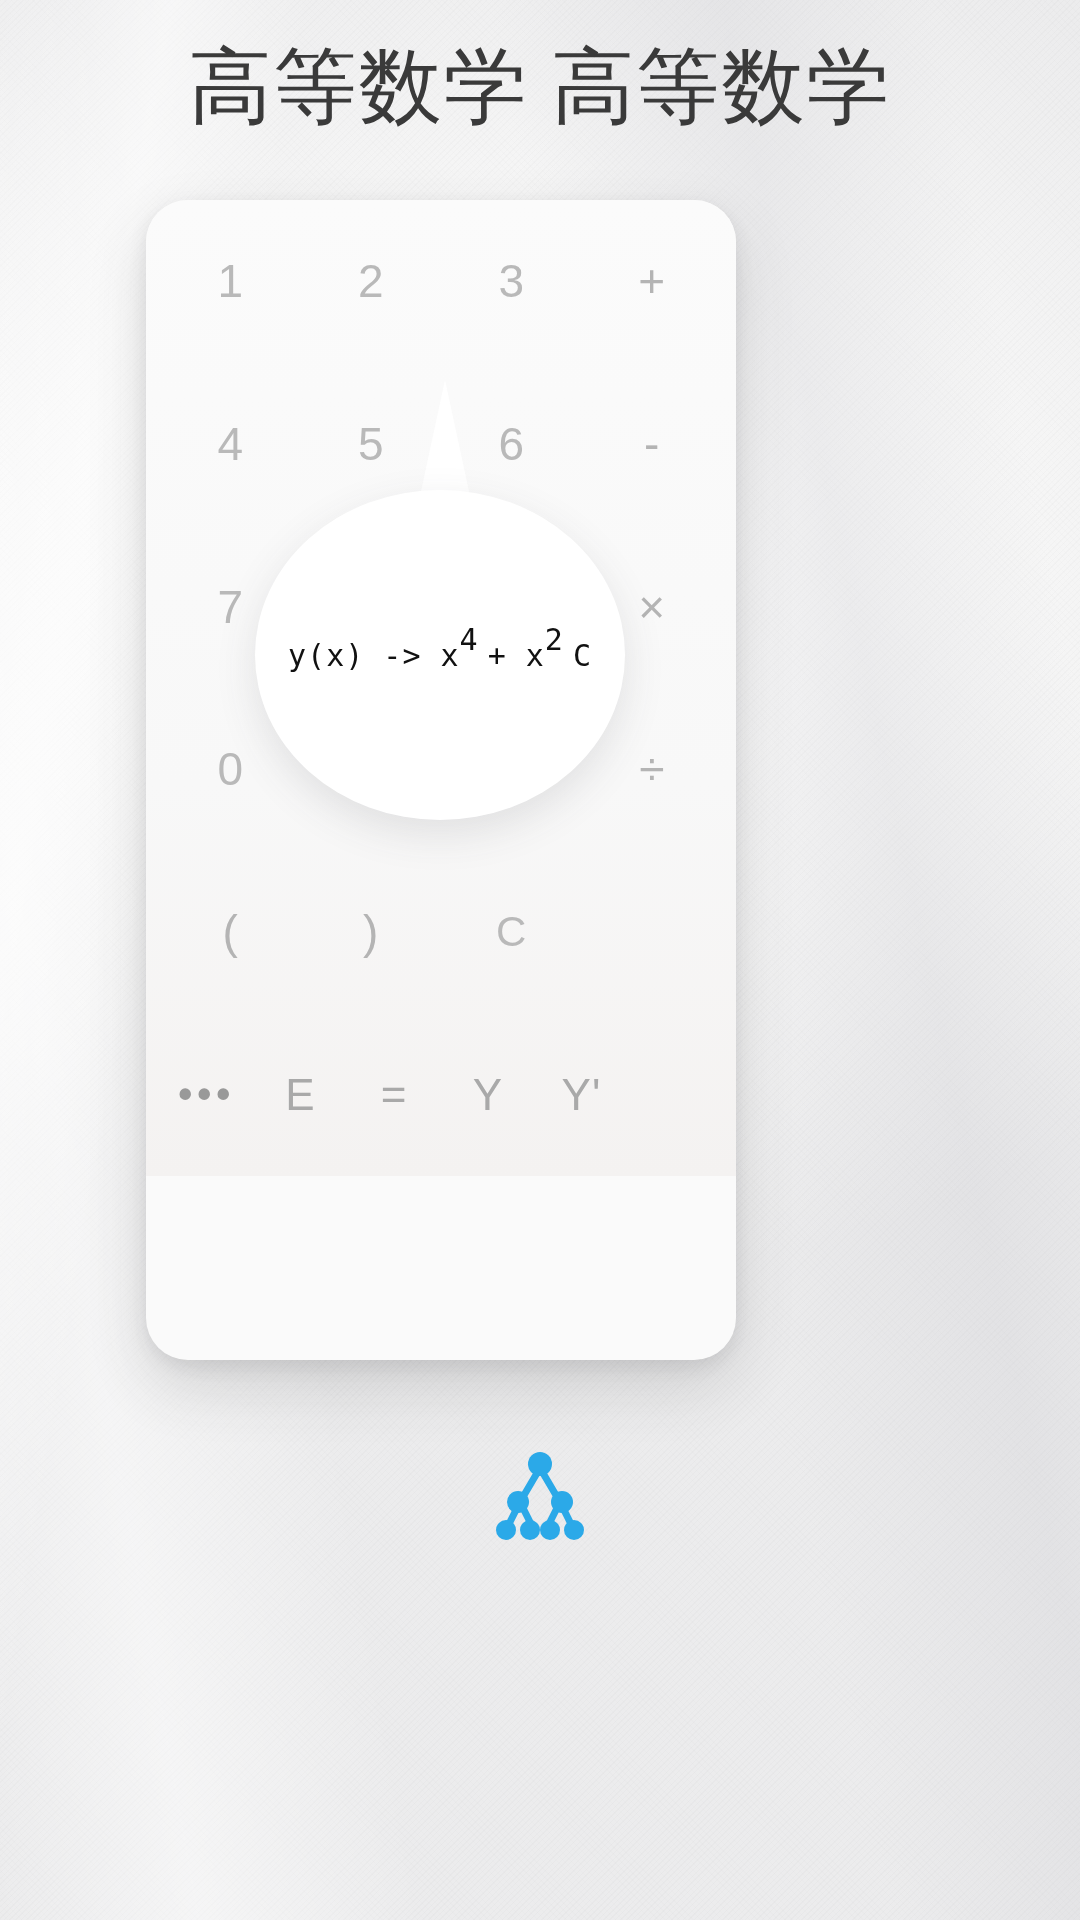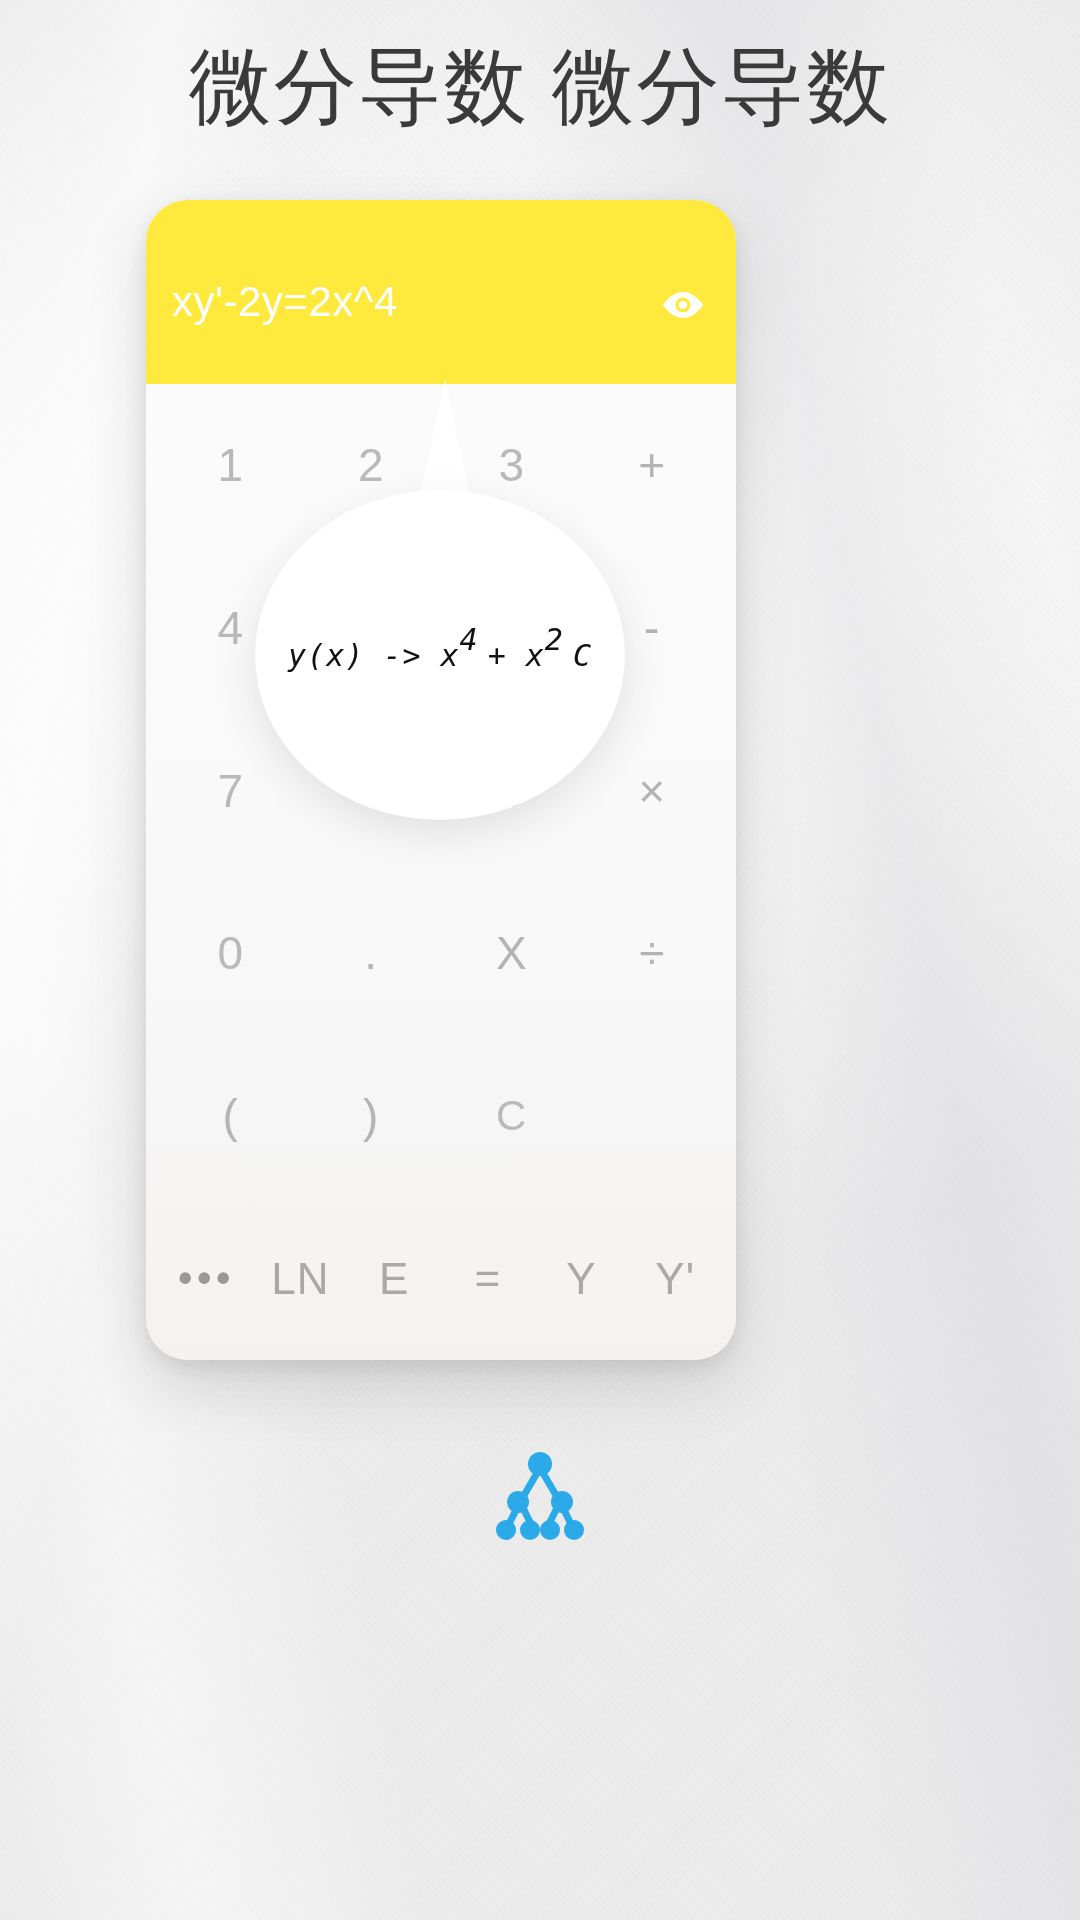--- a/index.html
+++ b/index.html
@@ -137,21 +137,20 @@
   }
 
   
   #bubble {
     position: absolute;
     left: 255px;
     top: 490px;
     width: 370px;
     height: 330px;
     pointer-events: none;
-    font-style: italic;
   }
   #bubble-circle {
     position: absolute;
     left: 0;
     top: 0;
     width: 370px;
     height: 330px;
     border-radius: 50%;
     background: #ffffff;
     box-shadow: 0 14px 40px rgba(70,70,75,0.13);
@@ -199,34 +198,24 @@
     width: 120px;
     height: 110px;
   }
 </style>
 </head>
 <body>
 
 <div id="backdrop"></div>
 <div id="folds"></div>
 
-<div id="title">微分导数 微分导数</div>
+<div id="title">高等数学 高等数学</div>
 
 <div id="card">
 
-  <div id="eq-header">
-    <div id="eq-text">xy'-2y=2x^4</div>
-    <div id="eye-btn">
-      <svg width="46" height="30" viewBox="0 0 46 30" aria-hidden="true">
-        <path d="M23 2 C11 2 3 15 3 15 C3 15 11 28 23 28 C35 28 43 15 43 15 C43 15 35 2 23 2 Z" fill="#ffffff"></path>
-        <circle cx="23" cy="15" r="7.5" fill="#ffe93d"></circle>
-        <circle cx="23" cy="15" r="4" fill="#ffffff"></circle>
-      </svg>
-    </div>
-  </div>
 
   <div id="keypad">
 
     <div class="key">1</div>
     <div class="key">2</div>
     <div class="key">3</div>
     <div class="key sym">+</div>
 
     <div class="key">4</div>
     <div class="key">5</div>
@@ -242,21 +231,20 @@
     <div class="key sym">.</div>
     <div class="key sym">X</div>
     <div class="key sym">÷</div>
 
     <div class="key sym">(</div>
     <div class="key sym">)</div>
     <div class="key small">C</div>
 
     <div style="grid-column: 1 / span 4; display: grid; grid-template-columns: repeat(6, 1fr);">
       <div class="key dots">•••</div>
-      <div class="key fn">LN</div>
       <div class="key fn">E</div>
       <div class="key fn">=</div>
       <div class="key fn">Y</div>
       <div class="key fn">Y'</div>
     </div>
   </div>
 </div>
 
 <div id="bubble">
   <div id="bubble-tail"></div>

